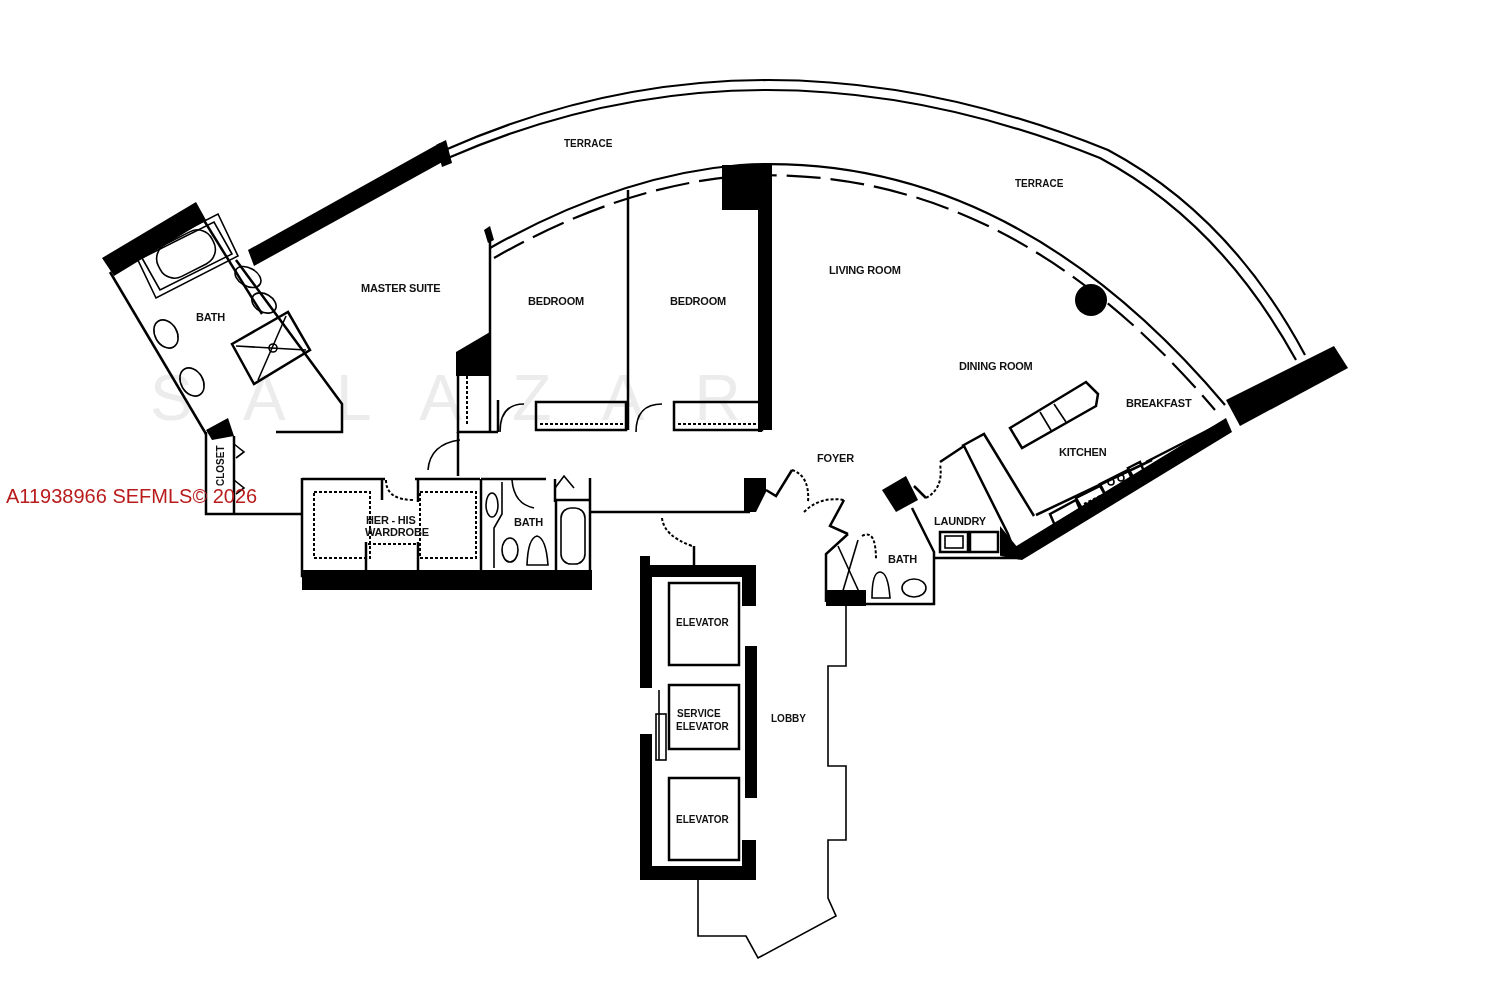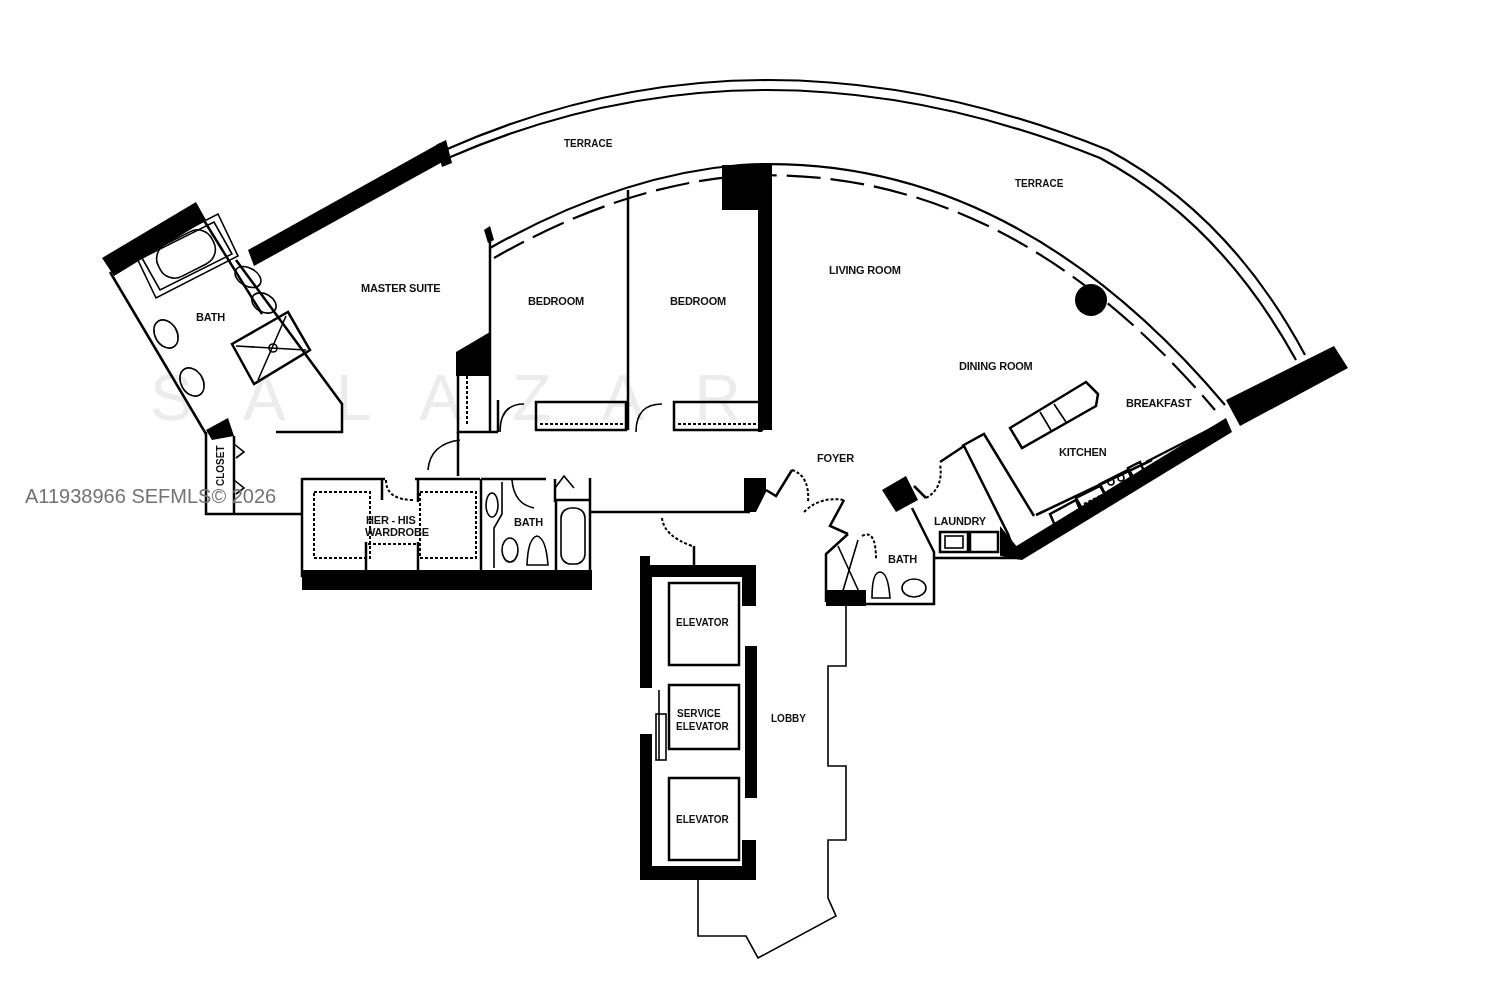--- a/index.html
+++ b/index.html
@@ -6,21 +6,21 @@
   body { width: 1500px; height: 1000px; position: relative; overflow: hidden; font-family: "Liberation Sans", sans-serif; }
   #plan { position: absolute; left: 0; top: 0; width: 1500px; height: 1000px; }
   .lbl { font-family: "Liberation Sans", sans-serif; font-size: 11px; font-weight: bold; fill: #111; letter-spacing: -0.2px; }
   .lbl-sm { font-family: "Liberation Sans", sans-serif; font-size: 10px; font-weight: bold; fill: #111; }
   .wall { fill: #000; }
   .ln { stroke: #000; fill: none; stroke-width: 2.5; }
   .thin { stroke: #000; fill: none; stroke-width: 1.6; }
   .dash { stroke: #000; fill: none; stroke-width: 2; stroke-dasharray: 3 2; }
   .glass { stroke: #000; fill: none; stroke-width: 2.2; }
   .glass-dash { stroke: #000; fill: none; stroke-width: 2.2; stroke-dasharray: 34 10; }
-  .watermark { position: absolute; left: 6px; top: 485px; font-family: "Liberation Sans", sans-serif; font-size: 20px; color: #737373; letter-spacing: 0px; white-space: nowrap; margin-left: 19px; }
+  .watermark { position: absolute; left: 6px; top: 485px; font-family: "Liberation Sans", sans-serif; font-size: 20px; color: #b91c1c; letter-spacing: 0px; white-space: nowrap; }
   .wm-faint { font-family: "Liberation Sans", sans-serif; font-size: 64px; fill: #ececec; letter-spacing: 18px; }
 </style>
 </head>
 <body>
 
 <svg id="plan" viewBox="0 0 1500 1000" xmlns="http://www.w3.org/2000/svg">
 
   <g>
     <text class="wm-faint" x="150" y="420">S A L A Z A R</text>
   </g>

